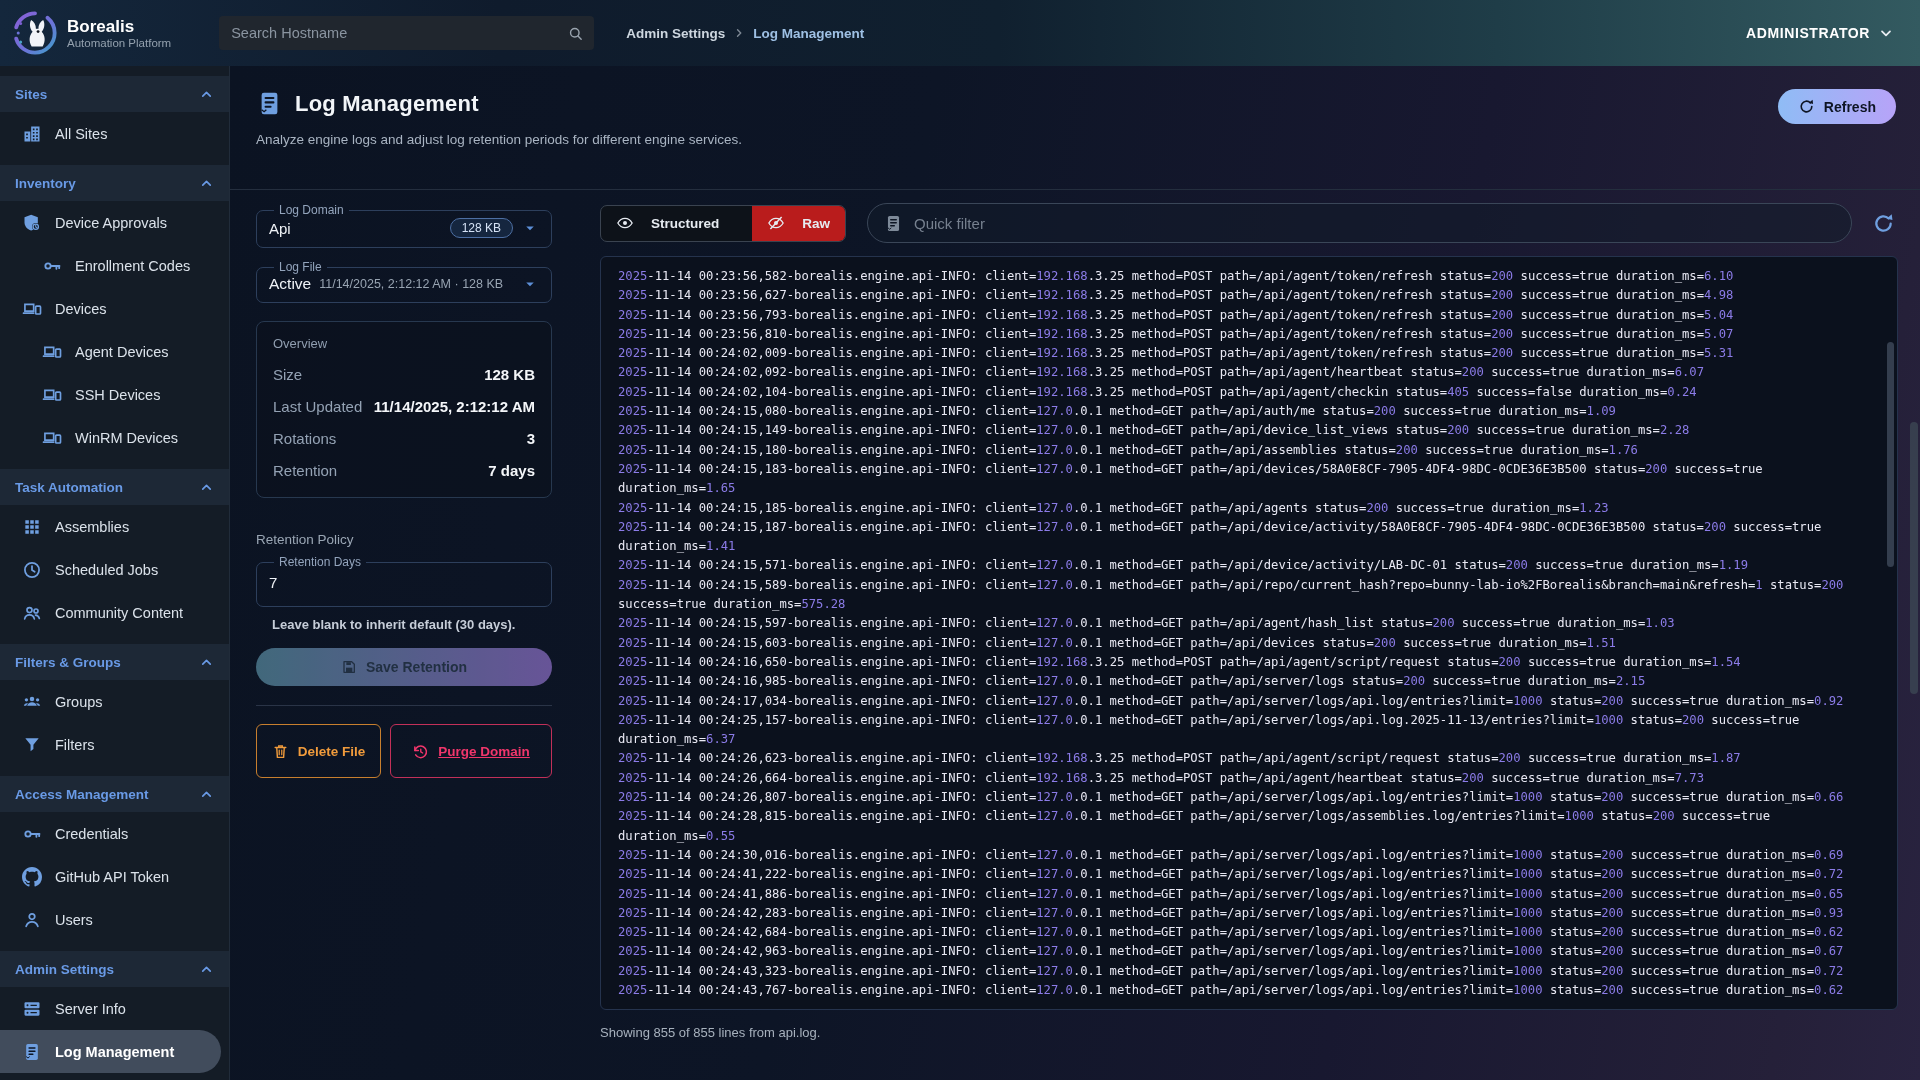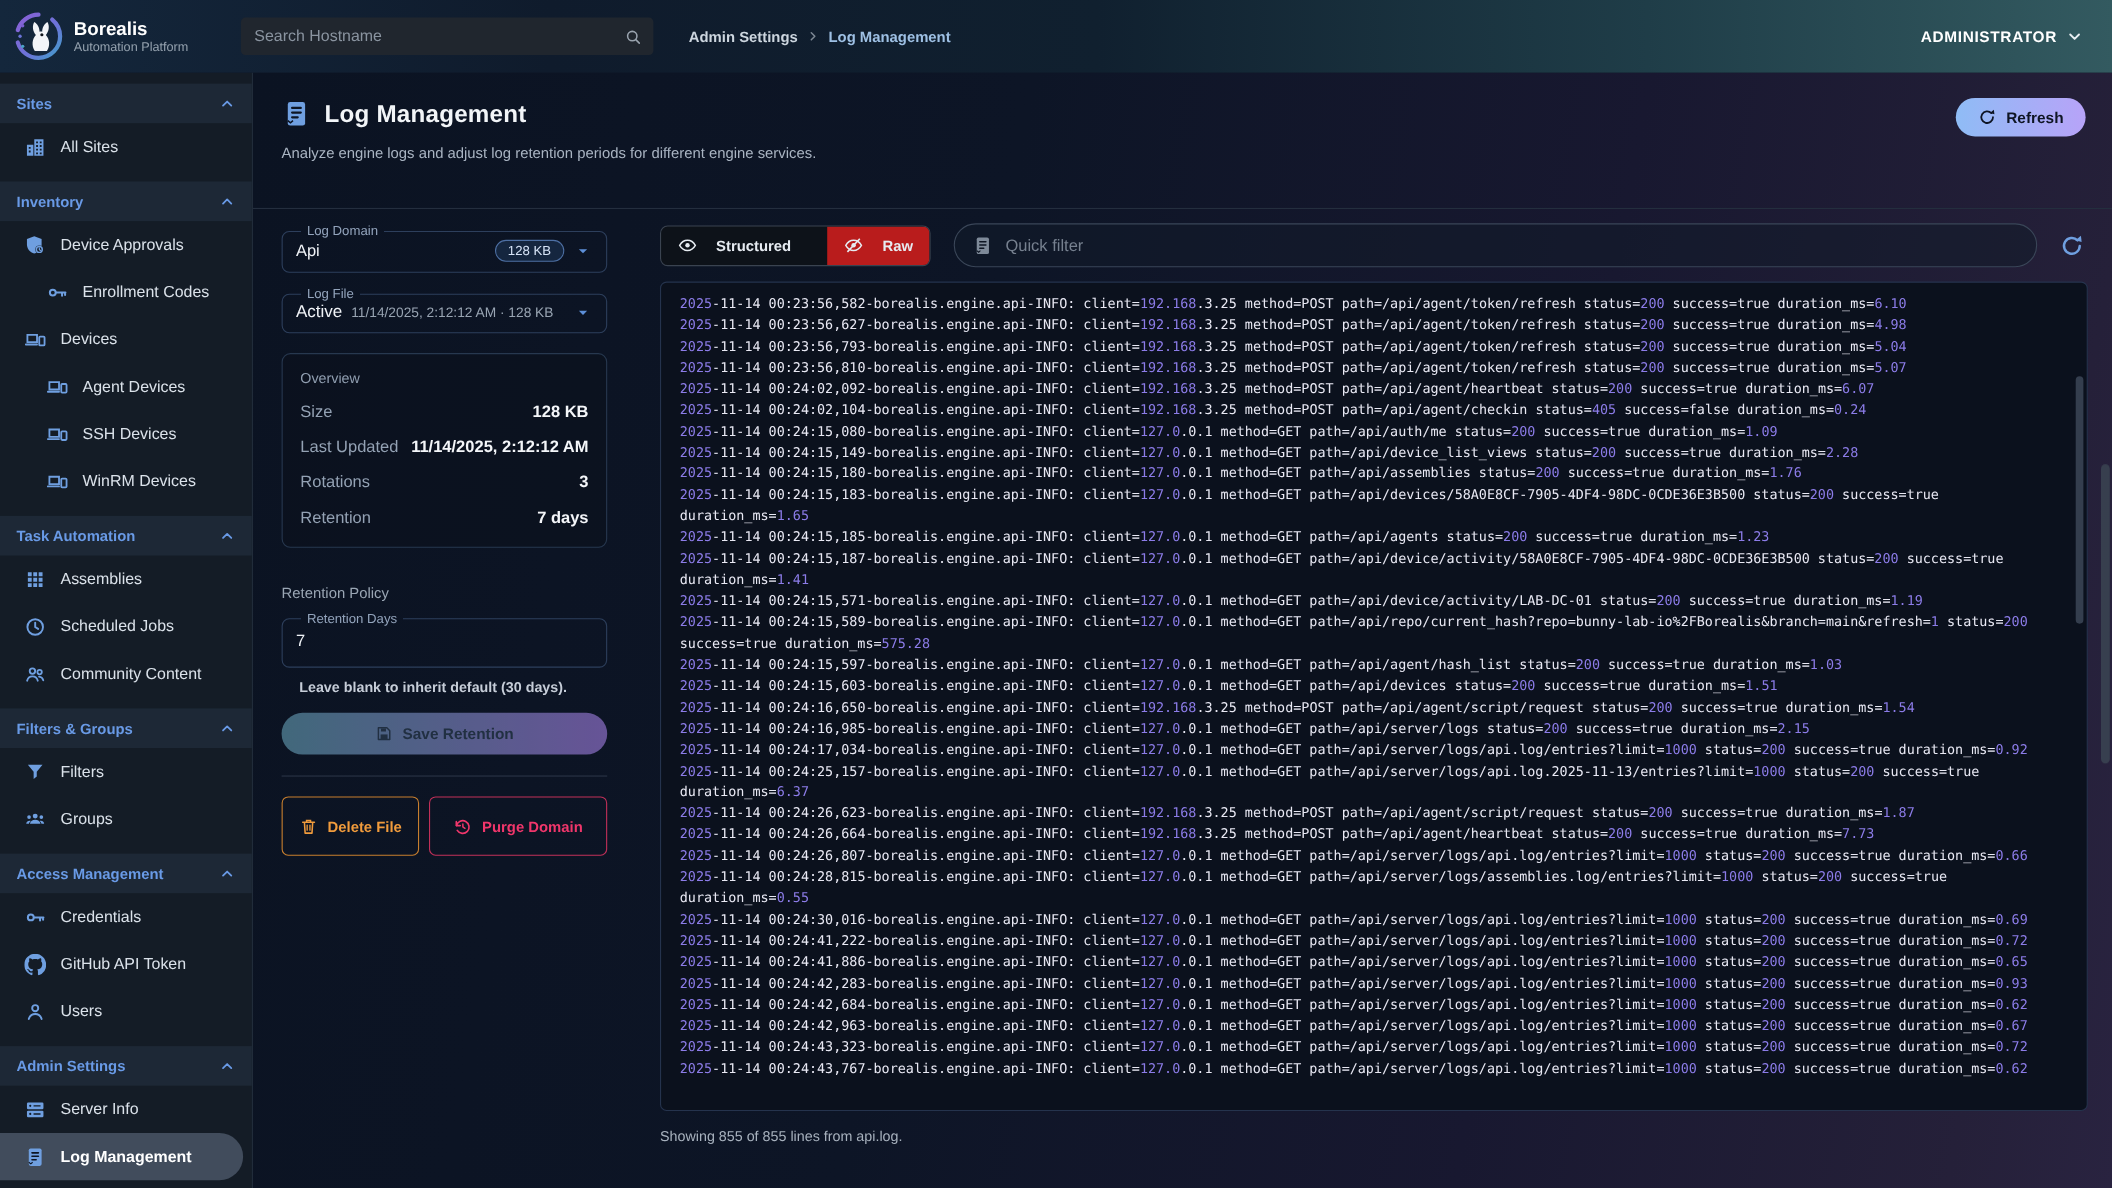--- a/index.html
+++ b/index.html
@@ -131,21 +131,21 @@
   .save-btn svg { width: 16px; height: 16px; }
   .tools hr { border: none; border-top: 1px solid #2a3447; margin-top: 19px; }
   .danger-row { margin-top: 18px; display: flex; gap: 9px; }
   .btn-outline {
     height: 54px; border-radius: 6px; background: transparent;
     display: flex; align-items: center; justify-content: center; gap: 9px;
     font-weight: 700; font-size: 13.5px; cursor: pointer;
     font-family: "Liberation Sans", sans-serif;
   }
   .btn-delete { width: 129px; border: 1px solid #c87f2e; color: #f09b3c; }
-  .btn-purge { width: 167px; border: 1px solid #c23059; color: #f0366b; }
+  .btn-purge { width: 167px; border: 1px solid #c23059; color: #f0366b; text-decoration: underline; }
   .btn-outline svg { width: 17px; height: 17px; }
 
   
   .viewer { flex: 1; min-width: 0; }
   .viewer-toolbar { display: flex; align-items: center; }
   .toggle {
     display: flex; border: 1px solid #3a4350; border-radius: 7px; overflow: hidden;
     background: #0d1219; height: 37px; flex: none;
   }
   .toggle-btn {
@@ -444,29 +444,29 @@
       </div>
       <div class="nav-section">
         <div class="nav-header">
           <span class="nav-header-label">Filters &amp; Groups</span>
           <svg>
             <use href="#i-chev-up"></use>
           </svg>
         </div>
         <div class="nav-item">
           <svg class="nicon">
+            <use href="#i-group"></use>
+          </svg>
+          <span class="nav-item-label">Groups</span>
+        </div>
+        <div class="nav-item">
+          <svg class="nicon">
             <use href="#i-funnel"></use>
           </svg>
           <span class="nav-item-label">Filters</span>
-        </div>
-        <div class="nav-item">
-          <svg class="nicon">
-            <use href="#i-group"></use>
-          </svg>
-          <span class="nav-item-label">Groups</span>
         </div>
       </div>
       <div class="nav-section">
         <div class="nav-header">
           <span class="nav-header-label">Access Management</span>
           <svg>
             <use href="#i-chev-up"></use>
           </svg>
         </div>
         <div class="nav-item">
@@ -640,20 +640,21 @@
               </svg>
           </button>
         </div>
 
         <div class="log-panel">
           <div class="log-pre">
               <span class="log-line"><span class="num">2025</span>-11-14 00:23:56,582-borealis.engine.api-INFO: client=<span class="num">192.168</span>.3.25 method=POST path=/api/agent/token/refresh status=<span class="num">200</span> success=true duration_ms=<span class="num">6.10</span></span>
               <span class="log-line"><span class="num">2025</span>-11-14 00:23:56,627-borealis.engine.api-INFO: client=<span class="num">192.168</span>.3.25 method=POST path=/api/agent/token/refresh status=<span class="num">200</span> success=true duration_ms=<span class="num">4.98</span></span>
               <span class="log-line"><span class="num">2025</span>-11-14 00:23:56,793-borealis.engine.api-INFO: client=<span class="num">192.168</span>.3.25 method=POST path=/api/agent/token/refresh status=<span class="num">200</span> success=true duration_ms=<span class="num">5.04</span></span>
               <span class="log-line"><span class="num">2025</span>-11-14 00:23:56,810-borealis.engine.api-INFO: client=<span class="num">192.168</span>.3.25 method=POST path=/api/agent/token/refresh status=<span class="num">200</span> success=true duration_ms=<span class="num">5.07</span></span>
+              <span class="log-line"><span class="num">2025</span>-11-14 00:24:02,009-borealis.engine.api-INFO: client=<span class="num">192.168</span>.3.25 method=POST path=/api/agent/token/refresh status=<span class="num">200</span> success=true duration_ms=<span class="num">5.31</span></span>
               <span class="log-line"><span class="num">2025</span>-11-14 00:24:02,092-borealis.engine.api-INFO: client=<span class="num">192.168</span>.3.25 method=POST path=/api/agent/heartbeat status=<span class="num">200</span> success=true duration_ms=<span class="num">6.07</span></span>
               <span class="log-line"><span class="num">2025</span>-11-14 00:24:02,104-borealis.engine.api-INFO: client=<span class="num">192.168</span>.3.25 method=POST path=/api/agent/checkin status=<span class="num">405</span> success=false duration_ms=<span class="num">0.24</span></span>
               <span class="log-line"><span class="num">2025</span>-11-14 00:24:15,080-borealis.engine.api-INFO: client=<span class="num">127.0</span>.0.1 method=GET path=/api/auth/me status=<span class="num">200</span> success=true duration_ms=<span class="num">1.09</span></span>
               <span class="log-line"><span class="num">2025</span>-11-14 00:24:15,149-borealis.engine.api-INFO: client=<span class="num">127.0</span>.0.1 method=GET path=/api/device_list_views status=<span class="num">200</span> success=true duration_ms=<span class="num">2.28</span></span>
               <span class="log-line"><span class="num">2025</span>-11-14 00:24:15,180-borealis.engine.api-INFO: client=<span class="num">127.0</span>.0.1 method=GET path=/api/assemblies status=<span class="num">200</span> success=true duration_ms=<span class="num">1.76</span></span>
               <span class="log-line"><span class="num">2025</span>-11-14 00:24:15,183-borealis.engine.api-INFO: client=<span class="num">127.0</span>.0.1 method=GET path=/api/devices/58A0E8CF-7905-4DF4-98DC-0CDE36E3B500 status=<span class="num">200</span> success=true duration_ms=<span class="num">1.65</span></span>
               <span class="log-line"><span class="num">2025</span>-11-14 00:24:15,185-borealis.engine.api-INFO: client=<span class="num">127.0</span>.0.1 method=GET path=/api/agents status=<span class="num">200</span> success=true duration_ms=<span class="num">1.23</span></span>
               <span class="log-line"><span class="num">2025</span>-11-14 00:24:15,187-borealis.engine.api-INFO: client=<span class="num">127.0</span>.0.1 method=GET path=/api/device/activity/58A0E8CF-7905-4DF4-98DC-0CDE36E3B500 status=<span class="num">200</span> success=true duration_ms=<span class="num">1.41</span></span>
               <span class="log-line"><span class="num">2025</span>-11-14 00:24:15,571-borealis.engine.api-INFO: client=<span class="num">127.0</span>.0.1 method=GET path=/api/device/activity/LAB-DC-01 status=<span class="num">200</span> success=true duration_ms=<span class="num">1.19</span></span>
               <span class="log-line"><span class="num">2025</span>-11-14 00:24:15,589-borealis.engine.api-INFO: client=<span class="num">127.0</span>.0.1 method=GET path=/api/repo/current_hash?repo=bunny-lab-io%2FBorealis&amp;branch=main&amp;refresh=<span class="num">1</span> status=<span class="num">200</span> success=true duration_ms=<span class="num">575.28</span></span>

